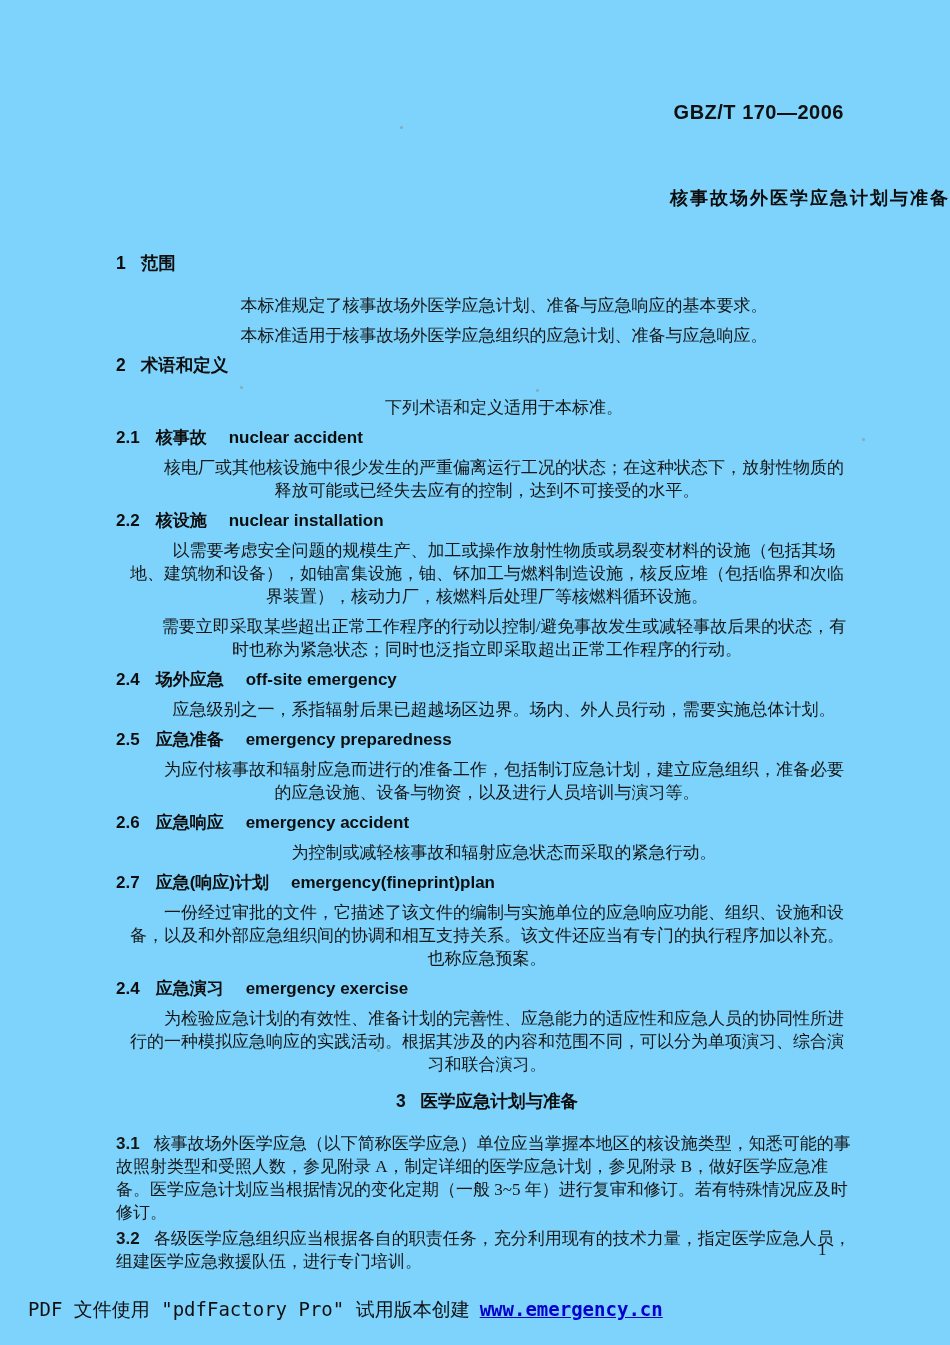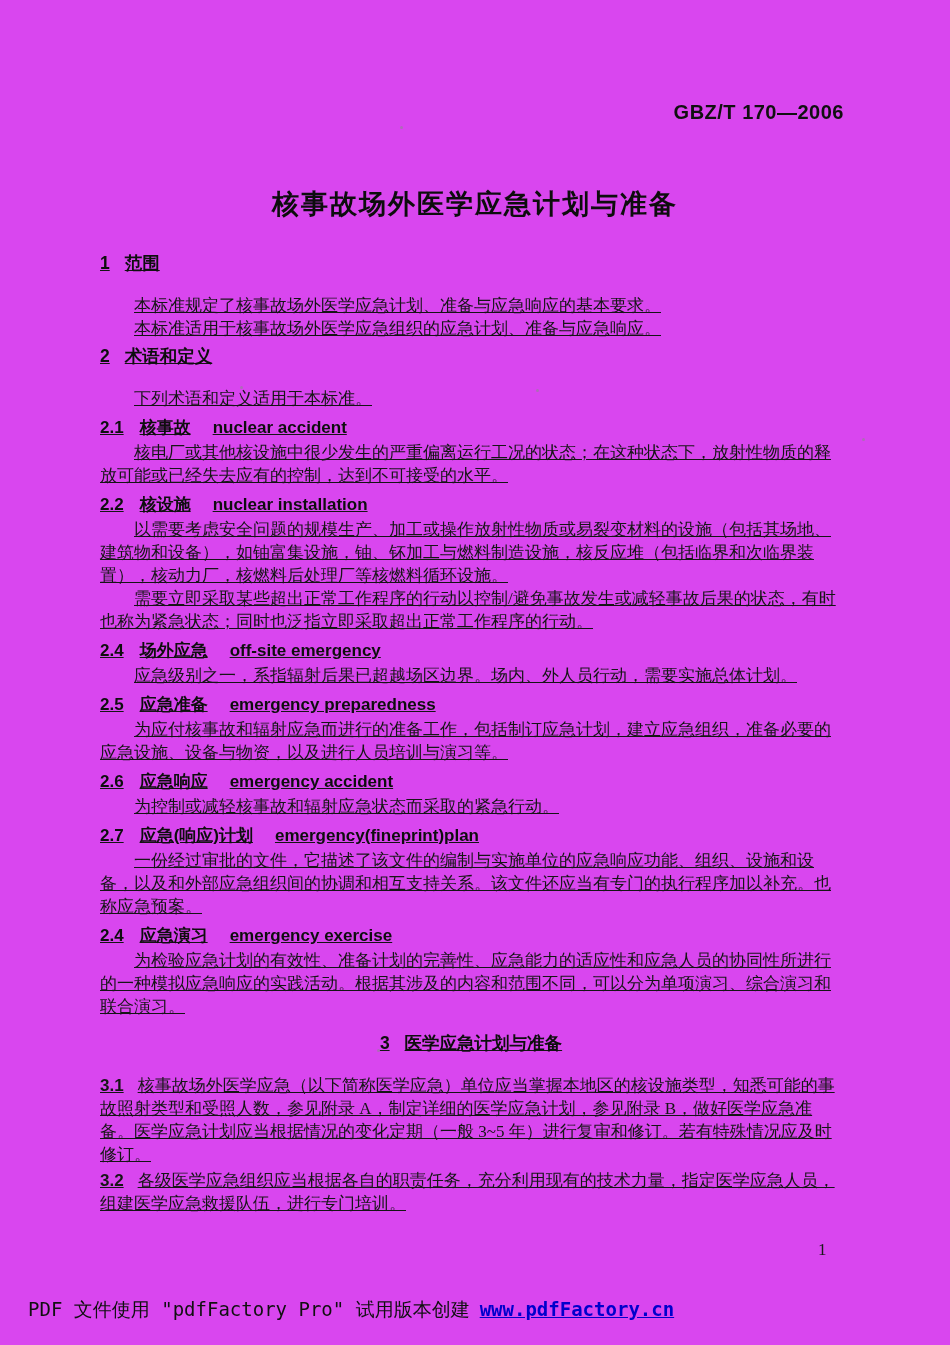--- a/index.html
+++ b/index.html
@@ -1,71 +1,71 @@
 <!DOCTYPE html>
 <html><head>
 <meta charset="utf-8">
 <style>
   html, body { margin:0; padding:0; background:#e8e8e8; }
   .page {
     position: relative;
     width: 950px;
     height: 1345px;
     margin: 0 auto;
-    background: #d946ef;
+    background: #7dd3fc;
     font-family: "Liberation Serif", serif;
     color: #141414;
     overflow: hidden;
   }
   .doc-header {
     position: absolute;
     top: 101px;
     right: 106px;
     font-family: "Liberation Sans", sans-serif;
     font-weight: bold;
     font-size: 20px;
     letter-spacing: 0.5px;
     color: #101010;
   }
   .doc-title {
     position: absolute;
     top: 186px;
     left: 0;
     width: 100%;
-    text-align: center;
+    text-align: right;
     font-family: "Liberation Sans", sans-serif;
     font-weight: bold;
-    font-size: 27px;
+    font-size: 18px;
     letter-spacing: 2px;
     color: #0d0d0d;
     margin: 0;
   }
   .content {
     position: absolute;
-    left: 100px;
+    left: 116px;
     top: 252px;
     width: 742px;
     font-size: 17px;
     line-height: 23px;
-    text-decoration: underline;
   }
   .sec-head {
     font-family: "Liberation Sans", sans-serif;
     font-weight: bold;
     font-size: 17.5px;
     margin: 0 0 19px 0;
     color: #0e0e0e;
   }
   .sec-head.mt { margin-top: 5px; }
   .sec-head.mt2 { margin-top: 14px; text-align: center; }
   .sec-num { margin-right: 15px; }
   .body-p {
-    margin: 0;
+    margin: 7px;
     text-indent: 2em;
     color: #161616;
+    text-align: center;
   }
   .term-head {
     font-family: "Liberation Sans", sans-serif;
     font-weight: bold;
     font-size: 17px;
     margin: 6px 0 2px 0;
     color: #0e0e0e;
   }
   .tnum { margin-right: 16px; }
   .tzh  { margin-right: 22px; }
@@ -174,21 +174,21 @@
     </p>
     <p class="clause">
       <span class="cnum">3.2</span><span>各级医学应急组织应当根据各自的职责任务，充分利用现有的技术力量，指定医学应急人员，组建医学应急救援队伍，进行专门培训。</span>
     </p>
 
   </div>
 
   <div class="page-number">1</div>
 
   <div class="footer">
-    <span>PDF 文件使用 "pdfFactory Pro" 试用版本创建</span><a href="#">www.pdfFactory.cn</a>
+    <span>PDF 文件使用 "pdfFactory Pro" 试用版本创建</span><a href="#">www.emergency.cn</a>
   </div>
 
   <div class="speck" style="left:400px; top:126px;"></div>
   <div class="speck" style="left:240px; top:386px;"></div>
   <div class="speck" style="left:536px; top:389px;"></div>
   <div class="speck" style="left:377px; top:1049px;"></div>
   <div class="speck" style="left:862px; top:438px;"></div>
 
 </div>
 

